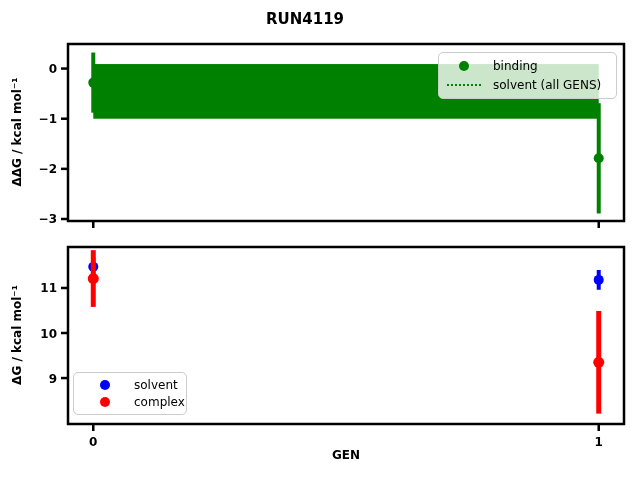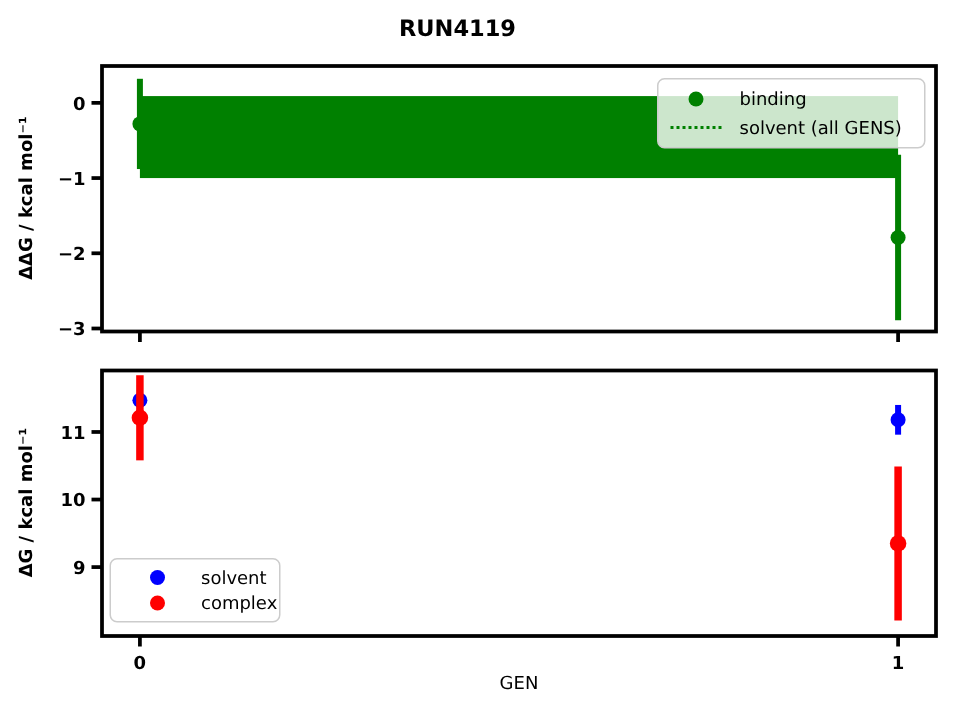--- a/index.html
+++ b/index.html
@@ -6,21 +6,21 @@
   .figure{position:relative;width:640px;height:480px;background:#ffffff;overflow:hidden;
           font-family:"DejaVu Sans","Liberation Sans",sans-serif;}
   .figure svg{position:absolute;left:0;top:0;}
   .fig-title{position:absolute;left:0;top:10px;width:610px;text-align:center;
              font-size:15px;font-weight:bold;color:#000;}
   .ylabel{position:absolute;width:200px;text-align:center;white-space:nowrap;
           transform:rotate(-90deg);font-size:12px;font-weight:bold;color:#000;line-height:18px;}
   .ylabel-top{left:-83px;top:123px;}
   .ylabel-bottom{left:-83px;top:326px;}
   .xlabel{position:absolute;left:68px;top:448px;width:556px;text-align:center;
-          font-size:12px;font-weight:normal;color:#000;}
+          font-size:12px;font-weight:bold;color:#000;}
   .tick-label{font:bold 12px "DejaVu Sans","Liberation Sans",sans-serif;fill:#000;}
   .legend{position:absolute;background:rgba(255,255,255,0.8);border:1.3px solid #cccccc;
           border-radius:5px;box-sizing:border-box;display:flex;flex-direction:column;
           justify-content:center;padding:3px 6px;}
   .legend-top{left:438px;top:52px;width:179px;height:47px;}
   .legend-bottom{left:73px;top:372px;width:114px;height:43px;padding-left:12px;}
   .legend-row{display:flex;align-items:center;height:20px;}
   .handle{width:38px;display:flex;align-items:center;justify-content:center;flex:0 0 auto;}
   .dot{width:10px;height:10px;border-radius:50%;background:#888;}
   .dotted-line{width:34px;height:0;border-top:2.5px dotted #008000;}

